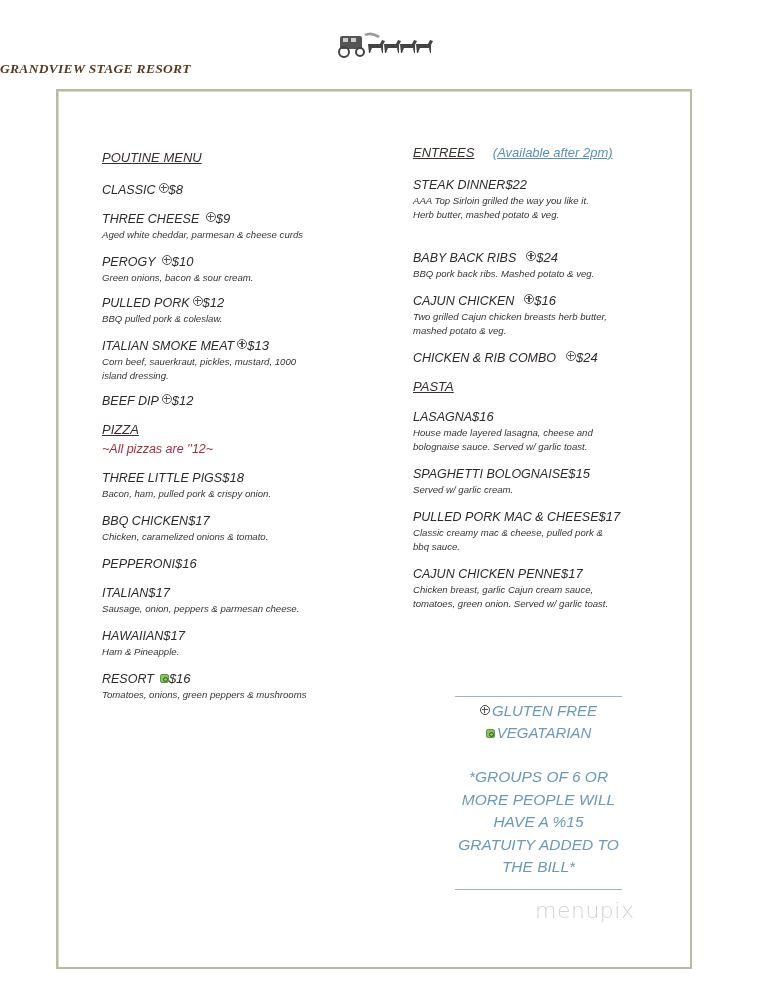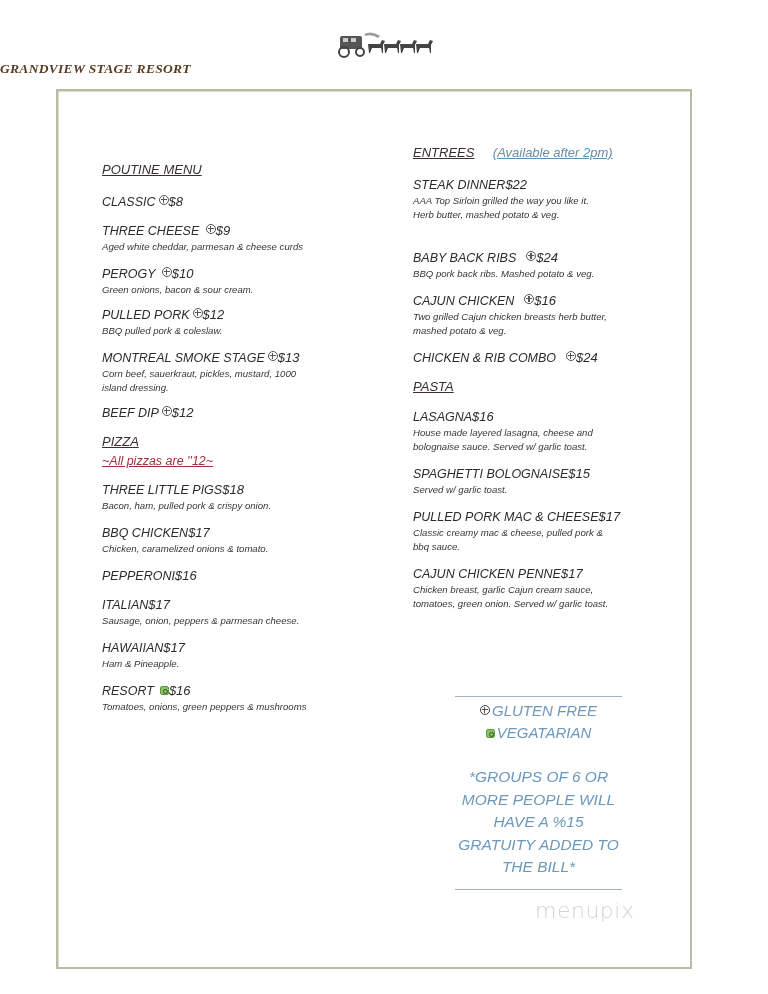--- a/index.html
+++ b/index.html
@@ -12,27 +12,27 @@
   .brand {
     position:absolute; left:0; width:768px; top:61px; text-align:left;
     font-family:"Liberation Serif","DejaVu Serif",serif; font-weight:bold; font-style:italic;
     font-size:13.5px; color:#5a3a22; letter-spacing:0.3px;
   }
   .frame {
     position:absolute; left:56px; top:89px; width:632px; height:876px;
     border:2px solid #b7bca4; box-shadow: 1px 1px 0 #d8dcc8 inset;
   }
   .col { position:absolute; font-style:italic; }
-  .left { left:102px; top:160px; width:262px; }
+  .left { left:102px; top:148px; width:262px; }
   .right { left:413px; top:143px; width:262px; }
 
   .sec-title {
     font-size:13px; text-decoration:underline; color:#3a2e2e; display:inline-block;
   }
-  .sec-note-red { font-size:12.5px; color:#a0303e; margin-top:4px;text-decoration:underline; }
+  .sec-note-red { font-size:12.5px; color:#a0303e; margin-top:4px; }
   .sec-note-blue { font-size:13px; color:#5b8fb4; text-decoration:underline; margin-left:14px; }
 
   .item { position:relative; }
   .item-row { display:flex; justify-content:flex-start; align-items:baseline; }
   .item-name { font-size:12.5px; color:#2e2a2a; }
   .item-price { font-size:13px; color:#2e2a2a; }
   .item-desc { font-size:9.6px; color:#3a3434; line-height:14px; margin-top:2px; }
 
   .gf { display:inline-block; width:10px; height:10px; border:1.3px solid #555; border-radius:50%;
         position:relative; vertical-align:1px; margin-left:3px; box-sizing:border-box; }
@@ -106,21 +106,21 @@
   <div class="item" style="margin-top:10px">
     <div class="item-row">
         <span class="item-name"><span>PULLED PORK</span><span class="gf"></span></span>
         <span class="item-price">$12</span>
       </div>
     <div class="item-desc">BBQ pulled pork &amp; coleslaw.</div>
   </div>
 
   <div class="item" style="margin-top:12px">
     <div class="item-row">
-        <span class="item-name"><span>MONTREAL SMOKE STAGE</span><span class="gf"></span></span>
+        <span class="item-name"><span>ITALIAN SMOKE MEAT</span><span class="gf"></span></span>
         <span class="item-price">$13</span>
       </div>
     <div class="item-desc" style="width:218px">Corn beef, sauerkraut, pickles, mustard, 1000 island dressing.</div>
   </div>
 
   <div class="item" style="margin-top:10px">
     <div class="item-row">
         <span class="item-name"><span>BEEF DIP</span><span class="gf"></span></span>
         <span class="item-price">$12</span>
       </div>
@@ -226,21 +226,21 @@
         <span class="item-price">$16</span>
       </div>
     <div class="item-desc" style="width:210px">House made layered lasagna, cheese and bolognaise sauce. Served w/ garlic toast.</div>
   </div>
 
   <div class="item" style="margin-top:12px">
     <div class="item-row">
         <span class="item-name">SPAGHETTI BOLOGNAISE</span>
         <span class="item-price">$15</span>
       </div>
-    <div class="item-desc">Served w/ garlic toast.</div>
+    <div class="item-desc">Served w/ garlic cream.</div>
   </div>
 
   <div class="item" style="margin-top:12px">
     <div class="item-row">
         <span class="item-name">PULLED PORK MAC &amp; CHEESE</span>
         <span class="item-price">$17</span>
       </div>
     <div class="item-desc" style="width:200px">Classic creamy mac &amp; cheese, pulled pork &amp; bbq sauce.</div>
   </div>
 

